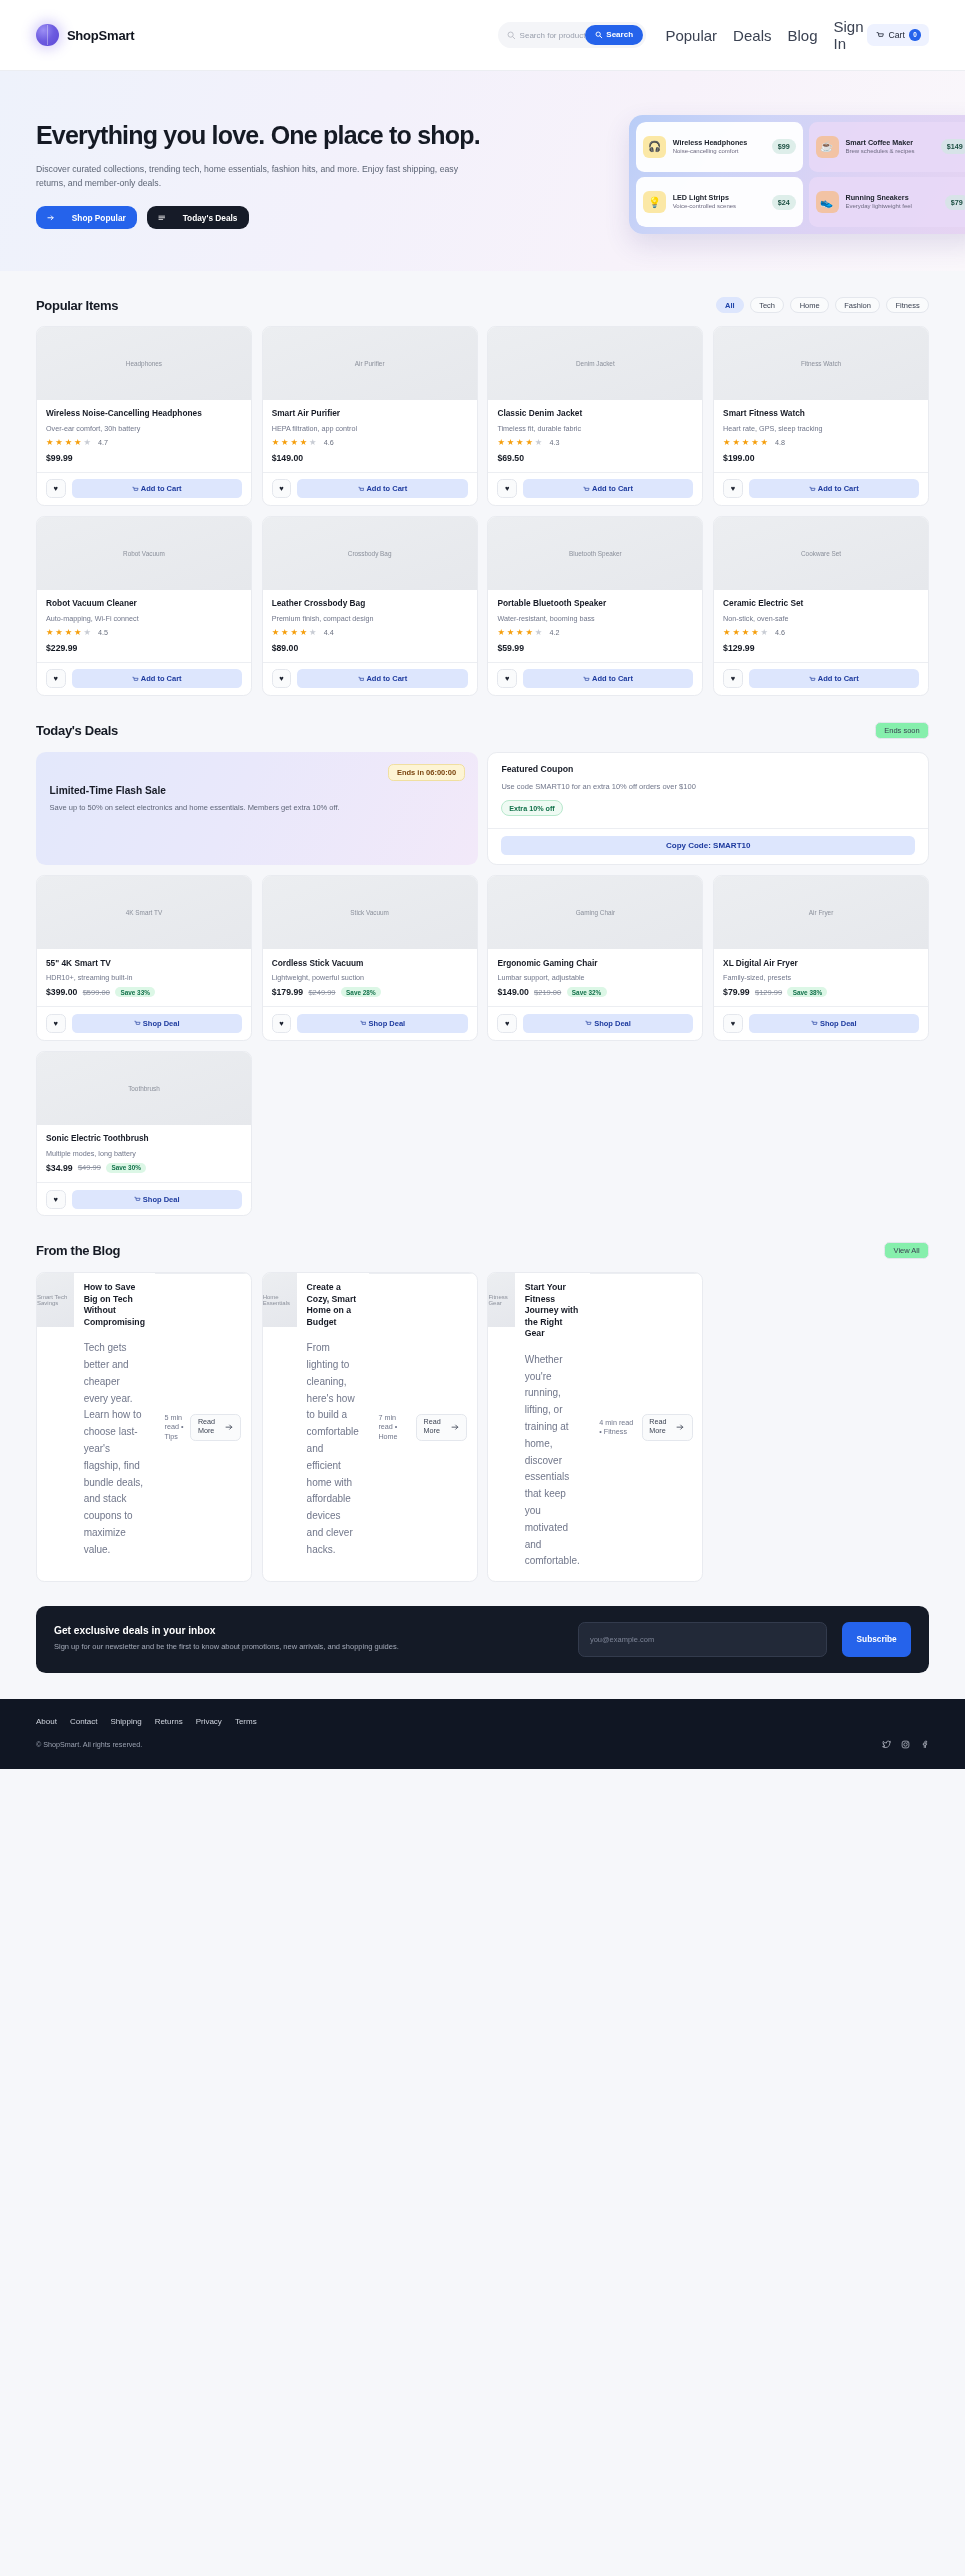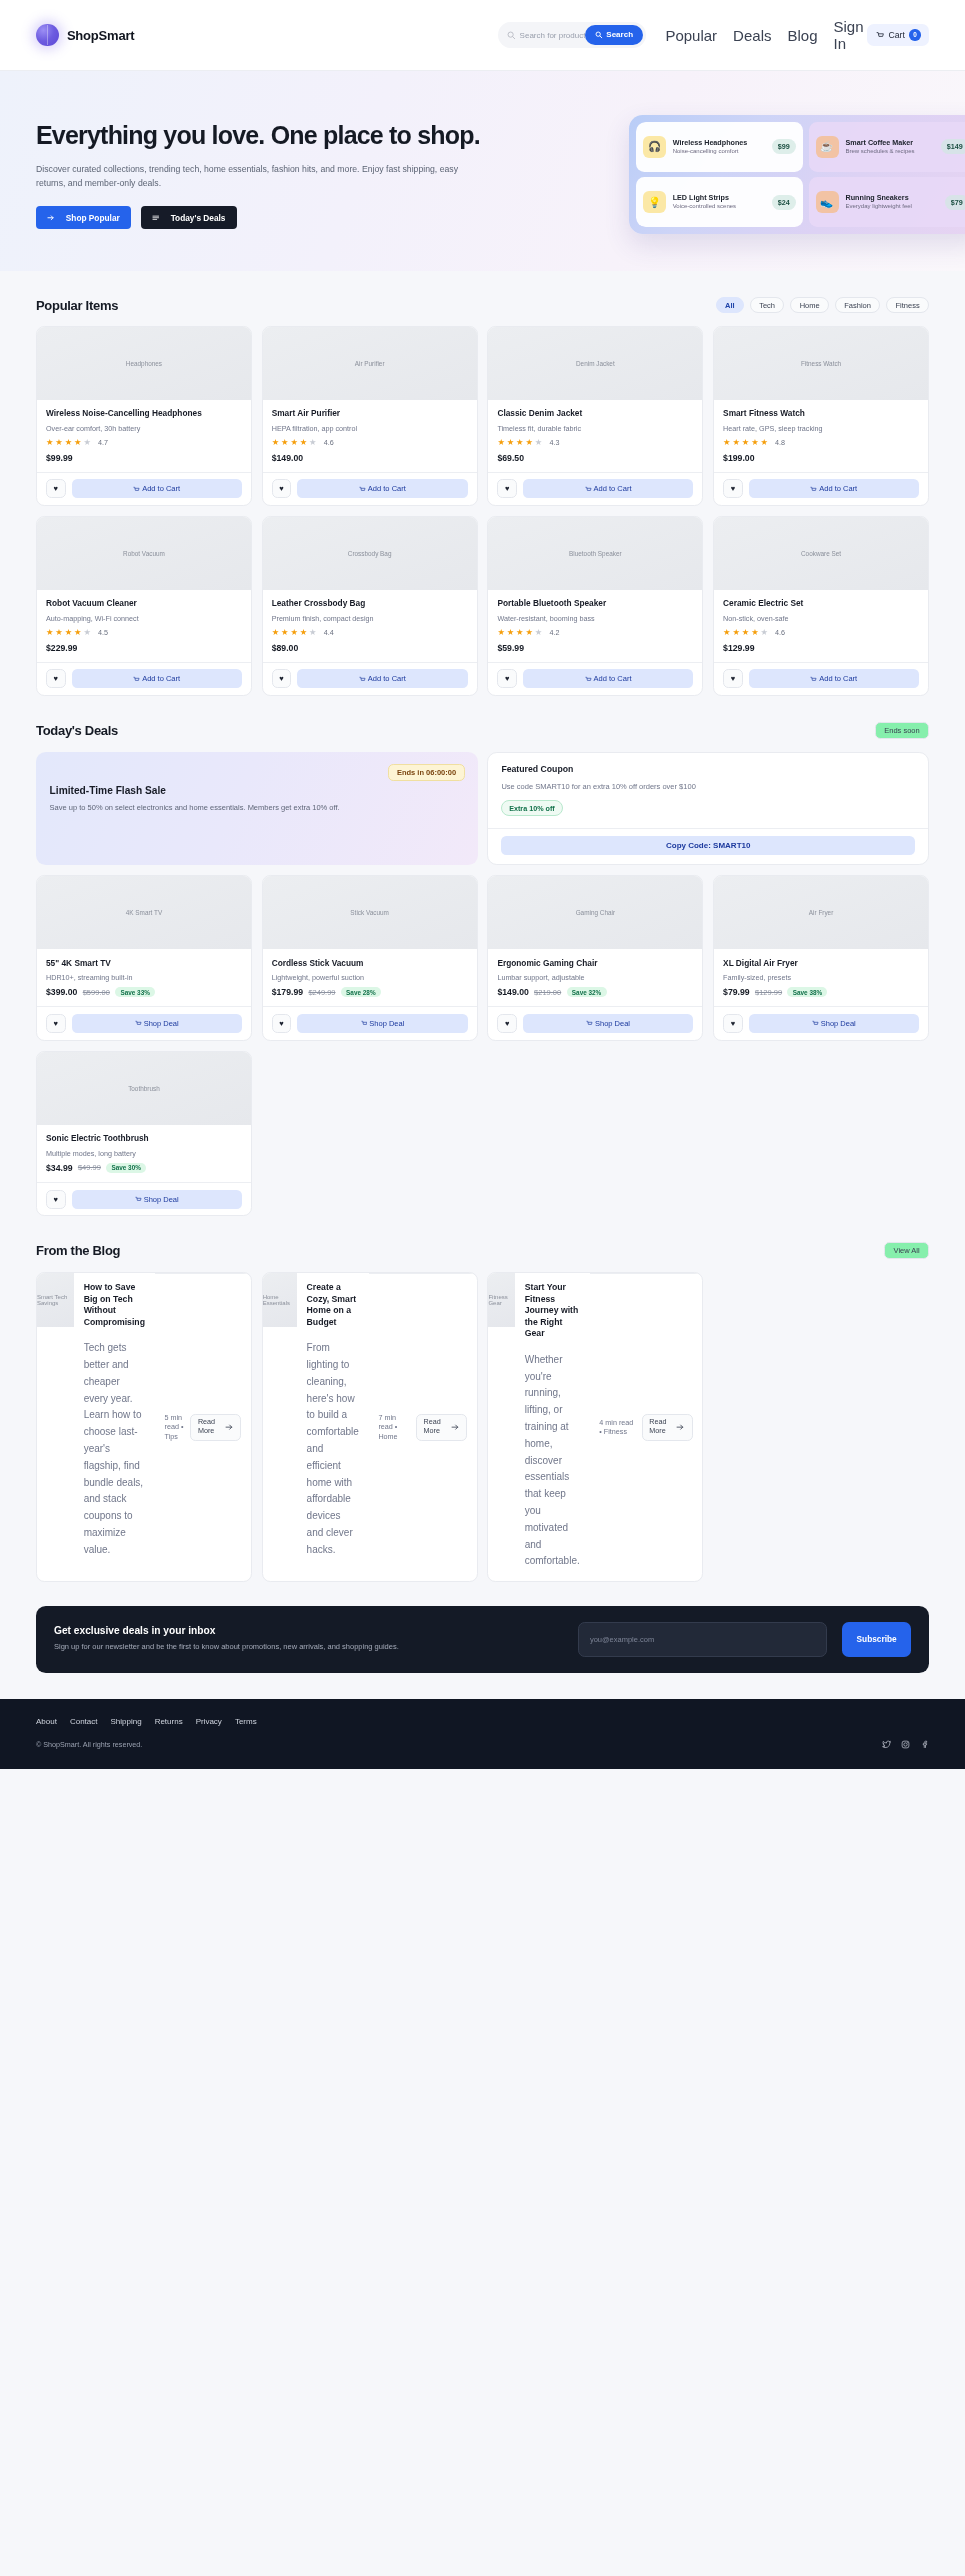--- a/index.html
+++ b/index.html
@@ -44,22 +44,22 @@
   .cart svg{width:8.3px;height:8.3px}
 
   
   .hero{background:linear-gradient(110deg,#eef2fb 0%,#f3f1fb 38%,#f7f2fa 66%,#faf7fb 100%);
     padding:38px 36px 42px;display:flex;align-items:flex-start;gap:0;position:relative;overflow:hidden}
   .hero-l{width:528px;padding-top:10.6px}
   .hero-h1{font-size:25px;line-height:1.23;font-weight:bold;letter-spacing:-0.8px;
     color:#151a24;max-width:483px}
   .hero-sub{margin-top:11.3px;font-size:8.7px;line-height:1.62;color:#5c6474;max-width:452px}
   .hero-btns{margin-top:16.6px;display:flex;gap:9.8px}
-  .btn{border:0;border-radius:4px;height:22.6px;padding:0 11.3px;font-size:8.3px;font-weight:bold;
-    font-family:inherit;display:inline-flex;align-items:center;gap:11px;cursor:pointer}
+  .btn{border:0;border-radius:9px;height:22.6px;padding:0 11.3px;font-size:8.3px;font-weight:bold;
+    font-family:inherit;display:inline-flex;align-items:center;gap:17px;cursor:pointer}
   .btn-pri{background:#2563eb;color:#fff}
   .btn-dark{background:#161b28;color:#fff}
   .btn svg{width:7.5px;height:7.5px}
   .hero-r{position:absolute;right:-18px;top:44px;width:354px}
   .hcard-outer{border-radius:13.6px;padding:6.8px;
     background:linear-gradient(128deg,#b9cdf7 0%,#cdd4f7 30%,#ddd2f4 62%,#e7d4f2 100%);
     box-shadow:0 10.6px 26px rgba(70,60,140,.14)}
   .hcard-grid{display:grid;grid-template-columns:1fr 1fr;gap:5.3px;border-radius:9.8px;overflow:hidden}
   .hitem{display:flex;align-items:center;gap:6.8px;padding:8.3px 7.5px;border-radius:8.3px;min-height:50px}
   .hitem.w{background:rgba(255,255,255,.95)}
@@ -100,21 +100,21 @@
   .pnum{font-size:7.2px;color:#6b7180;margin-left:5.3px}
   .pprice{margin-top:5.3px;font-size:8.7px;font-weight:bold;color:#151a24;display:flex;
     align-items:center;gap:5.3px;flex-wrap:wrap}
   .pold{font-size:7.5px;font-weight:normal;color:#8d93a1;text-decoration:line-through}
   .psave{background:#dcf7e6;color:#12714a;border-radius:753px;padding:1.5px 5.3px;font-size:6.4px;
     font-weight:bold}
   .pfoot{border-top:0.8px solid #eceef2;padding:6.8px 9px;display:flex;gap:6px;align-items:center}
   .fav{width:19.6px;height:19px;border:0.8px solid #e4e7ed;background:#fafbfc;border-radius:5.3px;
     display:flex;align-items:center;justify-content:center;font-size:7.5px;color:#1d2330;cursor:pointer}
   .atc{flex:1;height:19px;background:#dde6fd;border:0;border-radius:5.3px;color:#1d3a9e;
-    font-size:7.5px;font-weight:normal;font-family:inherit;display:flex;align-items:center;
+    font-size:7.5px;font-weight:bold;font-family:inherit;display:flex;align-items:center;
     justify-content:center;gap:2px;cursor:pointer}
   .atc svg{width:6.8px;height:6.8px}
 
   
   .deals-top{display:grid;grid-template-columns:1fr 1fr;gap:9.8px;margin-bottom:9.8px}
   .flash{background:linear-gradient(115deg,#e3e8fb 0%,#e9e8fb 45%,#f2e9f9 100%);
     border-radius:9.8px;padding:13px 13.6px 18px;position:relative;min-height:104px}
   .ends{position:absolute;right:13px;top:12px;background:#fdf4d4;border:0.8px solid #f0dfa0;
     border-radius:5.3px;padding:3px 7.5px;font-size:7.5px;font-weight:bold;color:#7a4410}
   .flash-h{margin-top:20.4px;font-size:10.2px;font-weight:bold;color:#171b26}

